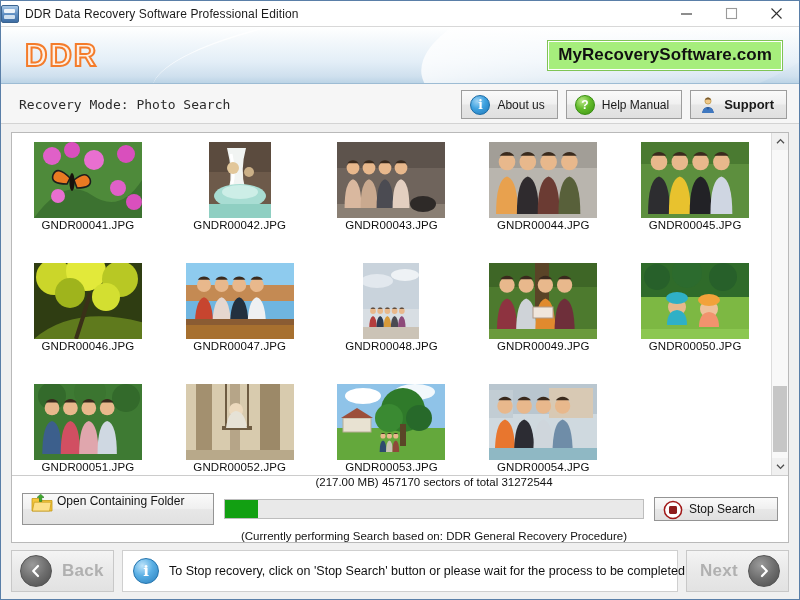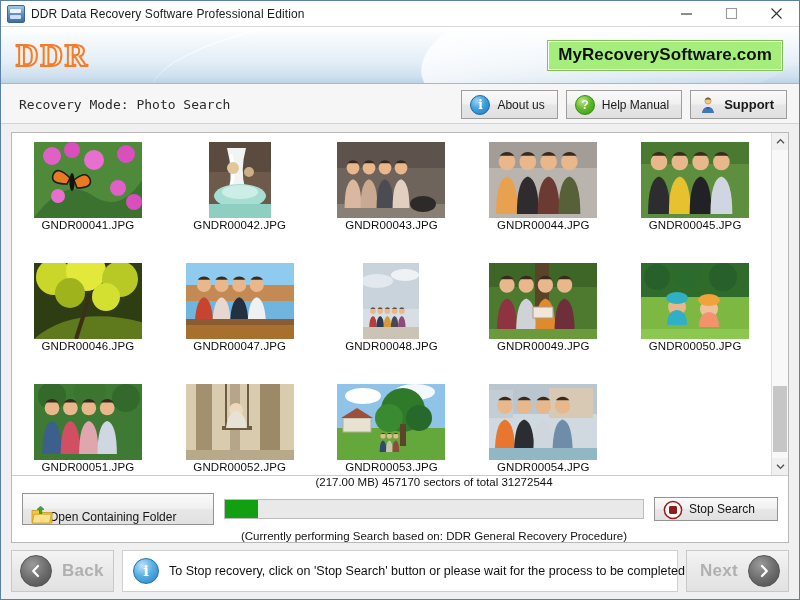--- a/index.html
+++ b/index.html
@@ -16,21 +16,20 @@
     background:#f0f0f0;
     display:flex;flex-direction:column;
   }
 
   
   .titlebar{
     height:29px;flex:0 0 25px;
     background:#ffffff;
     display:flex;align-items:center;
     box-sizing:border-box;
-    padding-left:6px;
     border-bottom:1px solid #d8d8d8;
   }
   .app-icon{
     width:16px;height:16px;flex:0 0 16px;margin-right:6px;
     background:linear-gradient(180deg,#a9c8e6 0%,#5b8bc0 55%,#3e6ea4 100%);
     border:1px solid #3b6490;border-radius:2px;
     position:relative;overflow:hidden;
   }
   .app-icon:before{
     content:"";position:absolute;left:2px;top:3px;width:11px;height:4px;
@@ -66,22 +65,22 @@
     pointer-events:none;
   }
   .banner .swoosh2{
     position:absolute;left:150px;top:-25px;width:520px;height:120px;
     border-radius:50%;
     border-top:2px solid rgba(255,255,255,.75);
     transform:rotate(-6deg);
     pointer-events:none;
   }
   .logo-ddr{
-    margin-left:15px;
-    font-family:Liberation Serif, serif;
+    margin-left:24px;
+    font-family:Liberation Sans, sans-serif;
     font-size:31px;font-weight:bold;letter-spacing:2px;
     color:#fdf0e6;
     -webkit-text-stroke:2px #f47c2b;
     position:relative;z-index:2;
     line-height:1;
   }
   .logo-tag{
     margin-left:16px;
     font-size:19px;font-weight:bold;color:#1f5fa8;
     position:relative;z-index:2;letter-spacing:.1px;
@@ -191,21 +190,21 @@
 
   
   .status{
     flex:0 0 58px;display:flex;align-items:center;
     box-sizing:border-box;padding:0 10px;background:#ffffff;gap:10px;
   }
   .open-folder{
     height:32px;box-sizing:border-box;flex:0 0 192px;
     background:linear-gradient(180deg,#fafafa 0%,#f0f0f0 48%,#e7e7e7 52%,#e1e1e1 100%);
     border:1px solid #949494;
-    display:flex;align-items:flex-end;padding:0 8px;
+    display:flex;align-items:flex-start;gap:8px;padding:0 8px;
     font-size:12px;color:#151515;
   }
   .progress-col{
     flex:1 1 auto;display:flex;flex-direction:column;align-items:center;
     gap:11px;min-width:0;
   }
   .prog-top{font-size:11.5px;color:#111111;white-space:nowrap;}
   .prog-bar{
     width:100%;height:20px;box-sizing:border-box;
     background:#e9e9e9;border:1px solid #bdbdbd;

